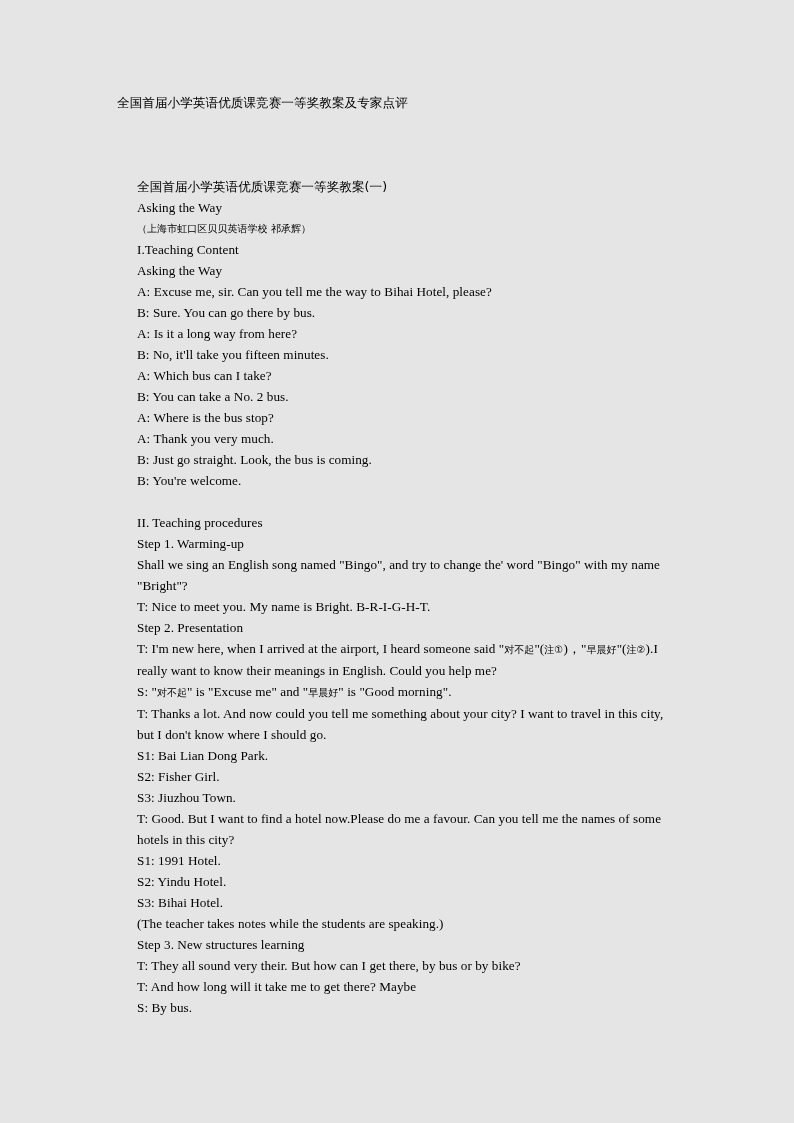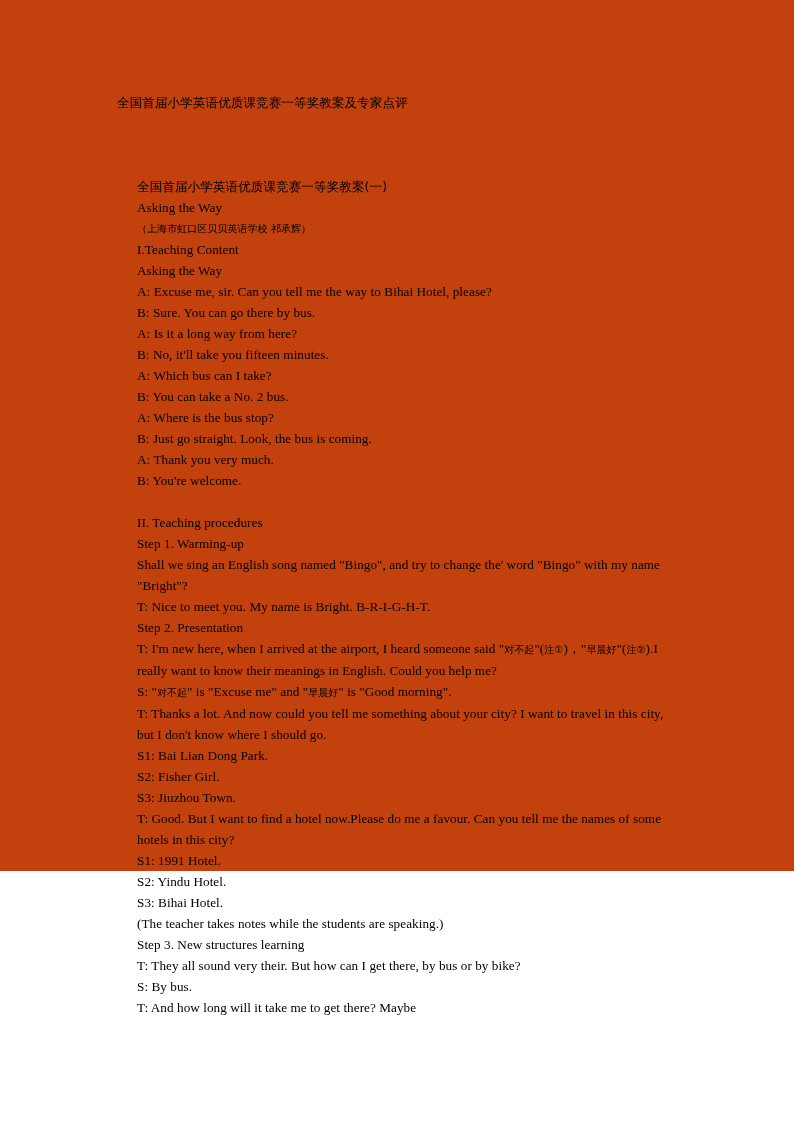--- a/index.html
+++ b/index.html
@@ -15,22 +15,22 @@
     overflow: hidden;
     font-family: "Liberation Serif", "DejaVu Serif", serif;
     color: #000000;
     -webkit-font-smoothing: none;
   }
   .page {
     position: absolute;
     left: 0;
     top: 0;
     width: 794px;
-    height: 871px;
-    background: #c2410c;
+    height: 1123px;
+    background: #e5e5e5;
   }
   .doc-body {
     position: absolute;
     left: 117px;
     top: 92px;
     width: 562px;
   }
   .line {
     font-size: 13.2px;
     line-height: 21px;
@@ -80,22 +80,22 @@
 
     <div class="line">Asking the Way</div>
 
     <div class="line">A: Excuse me, sir. Can you tell me the way to Bihai Hotel, please?</div>
     <div class="line">B: Sure. You can go there by bus.</div>
     <div class="line">A: Is it a long way from here?</div>
     <div class="line">B: No, it'll take you fifteen minutes.</div>
     <div class="line">A: Which bus can I take?</div>
     <div class="line">B: You can take a No. 2 bus.</div>
     <div class="line">A: Where is the bus stop?</div>
+    <div class="line">A: Thank you very much.</div>
     <div class="line">B: Just go straight. Look, the bus is coming.</div>
-    <div class="line">A: Thank you very much.</div>
     <div class="line">B: You're welcome.</div>
 
     <div class="spacer-sm"></div>
 
     <div class="line">II. Teaching procedures</div>
 
     <div class="line">Step 1. Warming-up</div>
     <div class="line">Shall we sing an English song named "Bingo", and try to change the' word "Bingo" with my name "Bright"?</div>
     <div class="line">T: Nice to meet you. My name is Bright. B-R-I-G-H-T.</div>
 
@@ -110,17 +110,17 @@
     <div class="line">S2: Fisher Girl.</div>
     <div class="line">S3: Jiuzhou Town.</div>
     <div class="line">T: Good. But I want to find a hotel now.Please do me a favour. Can you tell me the names of some hotels in this city?</div>
     <div class="line">S1: 1991 Hotel.</div>
     <div class="line">S2: Yindu Hotel.</div>
     <div class="line">S3: Bihai Hotel.</div>
     <div class="line">(The teacher takes notes while the students are speaking.)</div>
 
     <div class="line">Step 3. New structures learning</div>
     <div class="line">T: They all sound very their. But how can I get there, by bus or by bike?</div>
+    <div class="line">T: And how long will it take me to get there? Maybe</div>
     <div class="line">S: By bus.</div>
-    <div class="line">T: And how long will it take me to get there? Maybe</div>
 
   </div>
 </div>
 
 </body></html>

